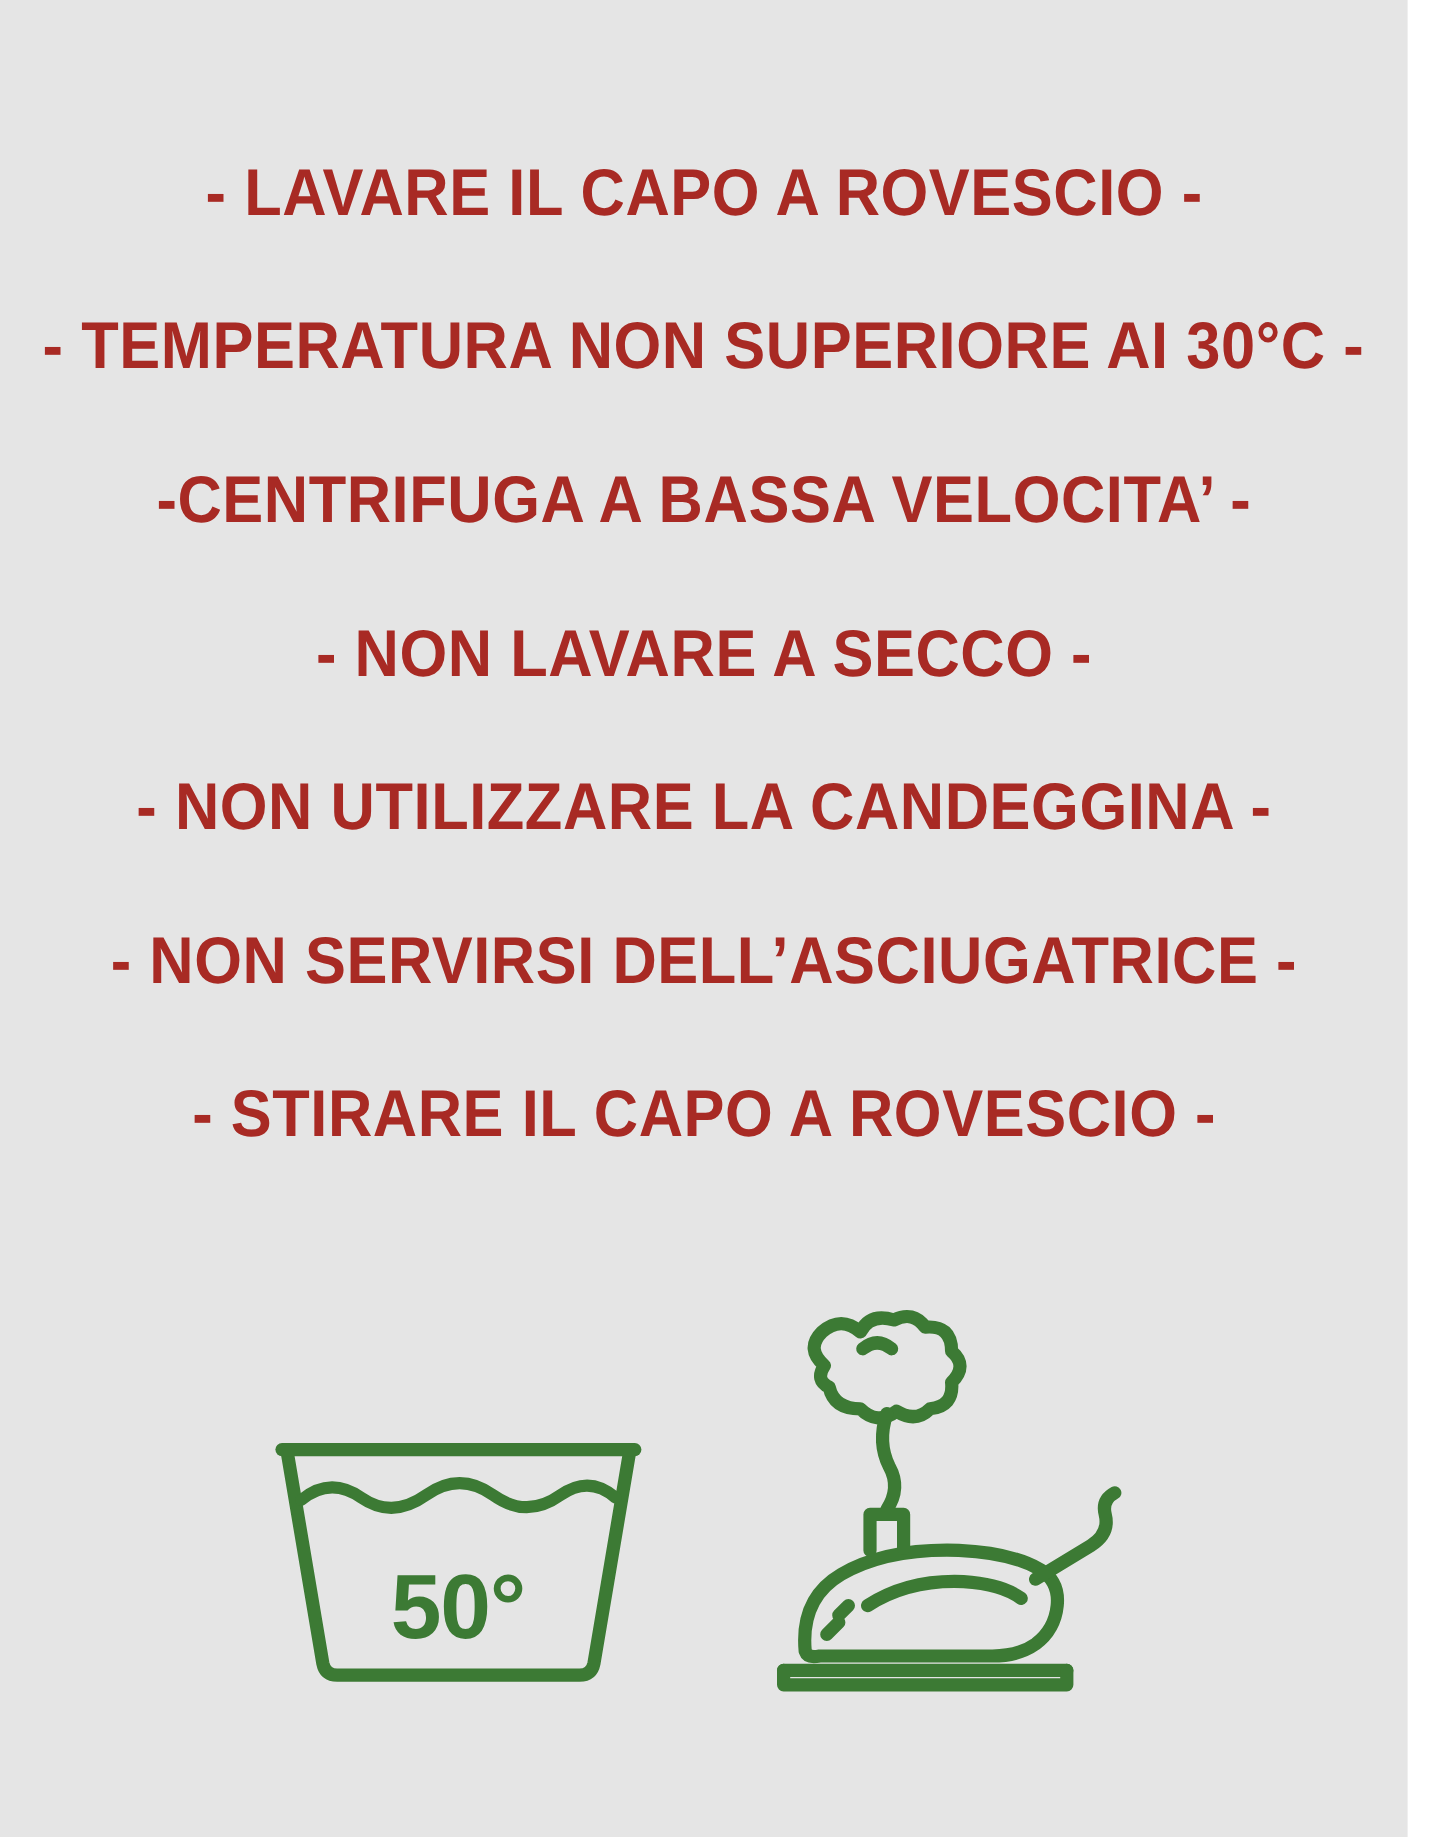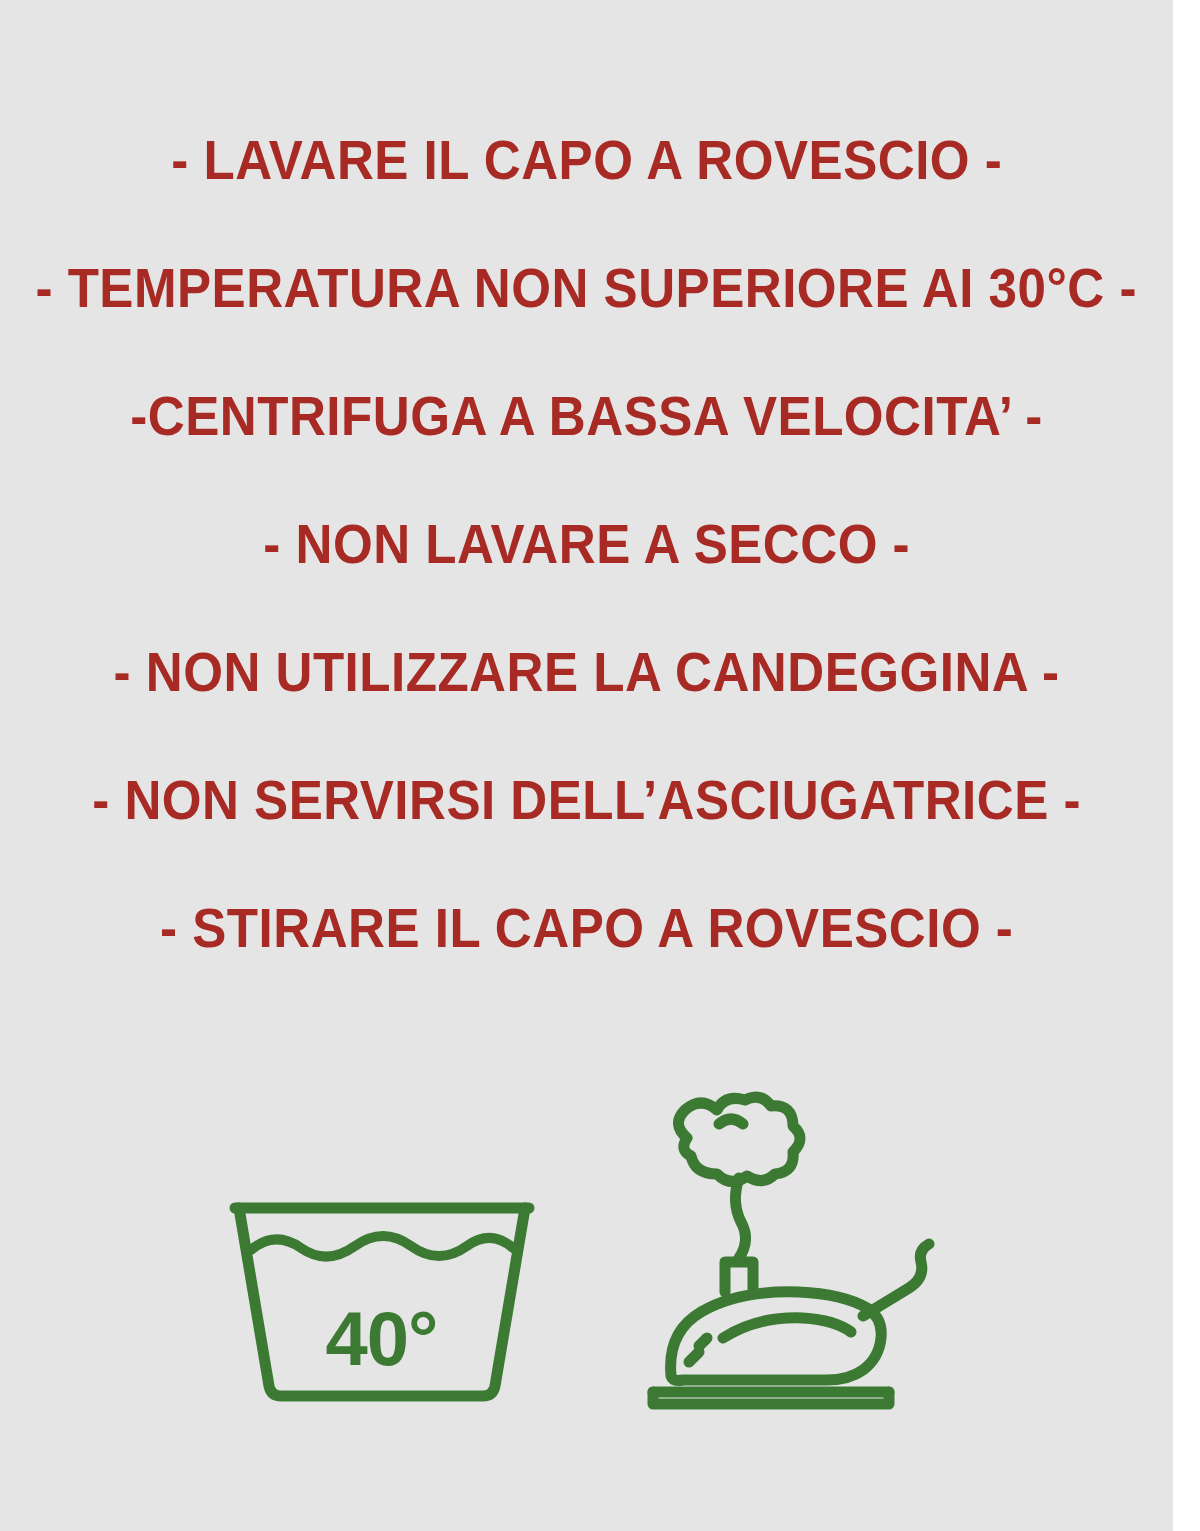--- a/index.html
+++ b/index.html
@@ -103,21 +103,21 @@
     <div class="icon-box">
       <svg class="wash-icon" viewBox="0 0 330 330">
         <g fill="none" stroke="#3c7a34" stroke-width="11" stroke-linecap="round" stroke-linejoin="round">
 
           <path d="M22 118 L52 296 Q54 306 64 306 L266 306 Q276 306 278 296 L308 118"></path>
           <path d="M18 118 L312 118"></path>
 
           <path d="M34 160 Q58 140 84 158 Q110 176 138 156 Q166 136 194 156 Q222 176 250 156 Q274 139 296 158" stroke-width="10"></path>
         </g>
       </svg>
-      <div class="wash-temp-label">40°</div>
+      <div class="wash-temp-label">50°</div>
     </div>
 
     <div class="icon-box">
       <svg class="iron-icon" viewBox="0 0 330 330">
         <g fill="none" stroke="#3c7a34" stroke-width="11" stroke-linecap="round" stroke-linejoin="round">
 
           <path d="M60 48 Q44 34 58 20 Q74 6 90 20 Q98 4 118 10 Q134 2 144 16 Q166 14 166 36 Q180 48 166 62
                    Q168 82 148 84 Q136 96 120 86 Q104 98 90 84 Q68 84 64 66 Q52 60 60 48 Z"></path>
 
           <path d="M92 34 Q104 24 116 34"></path>

